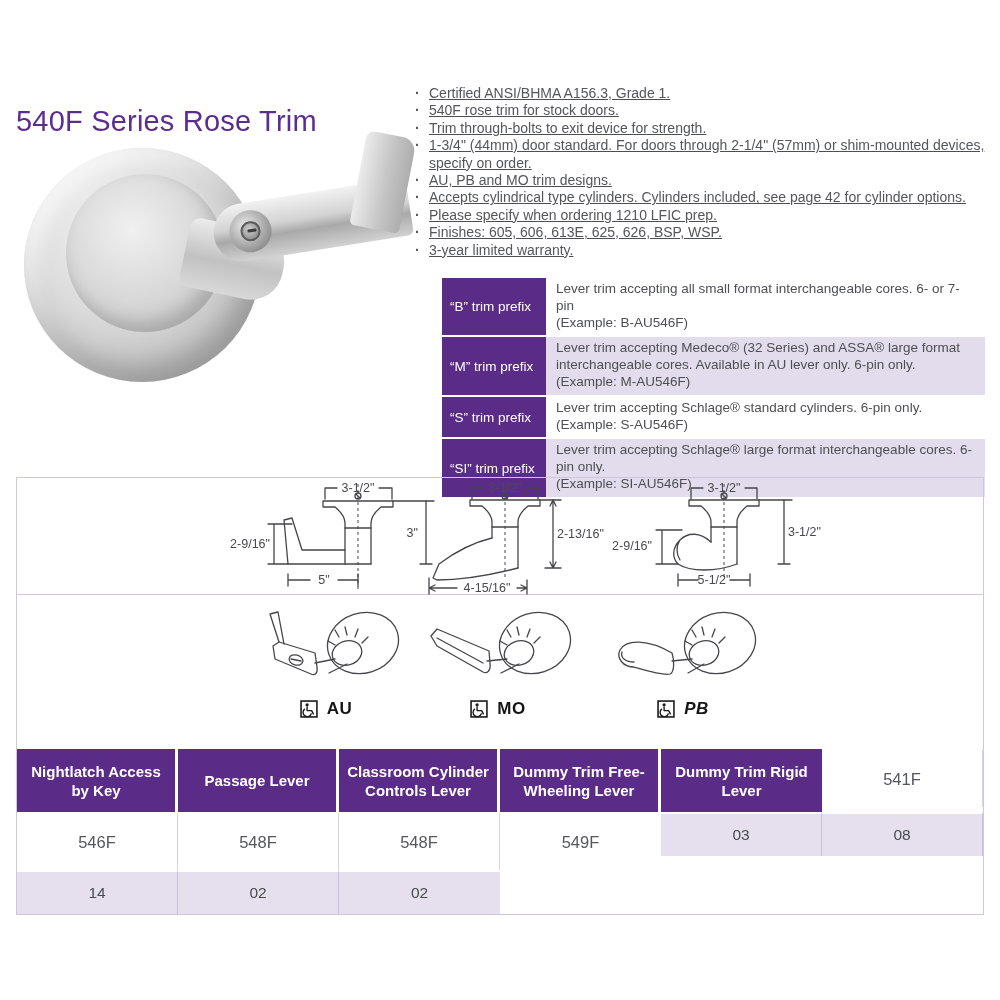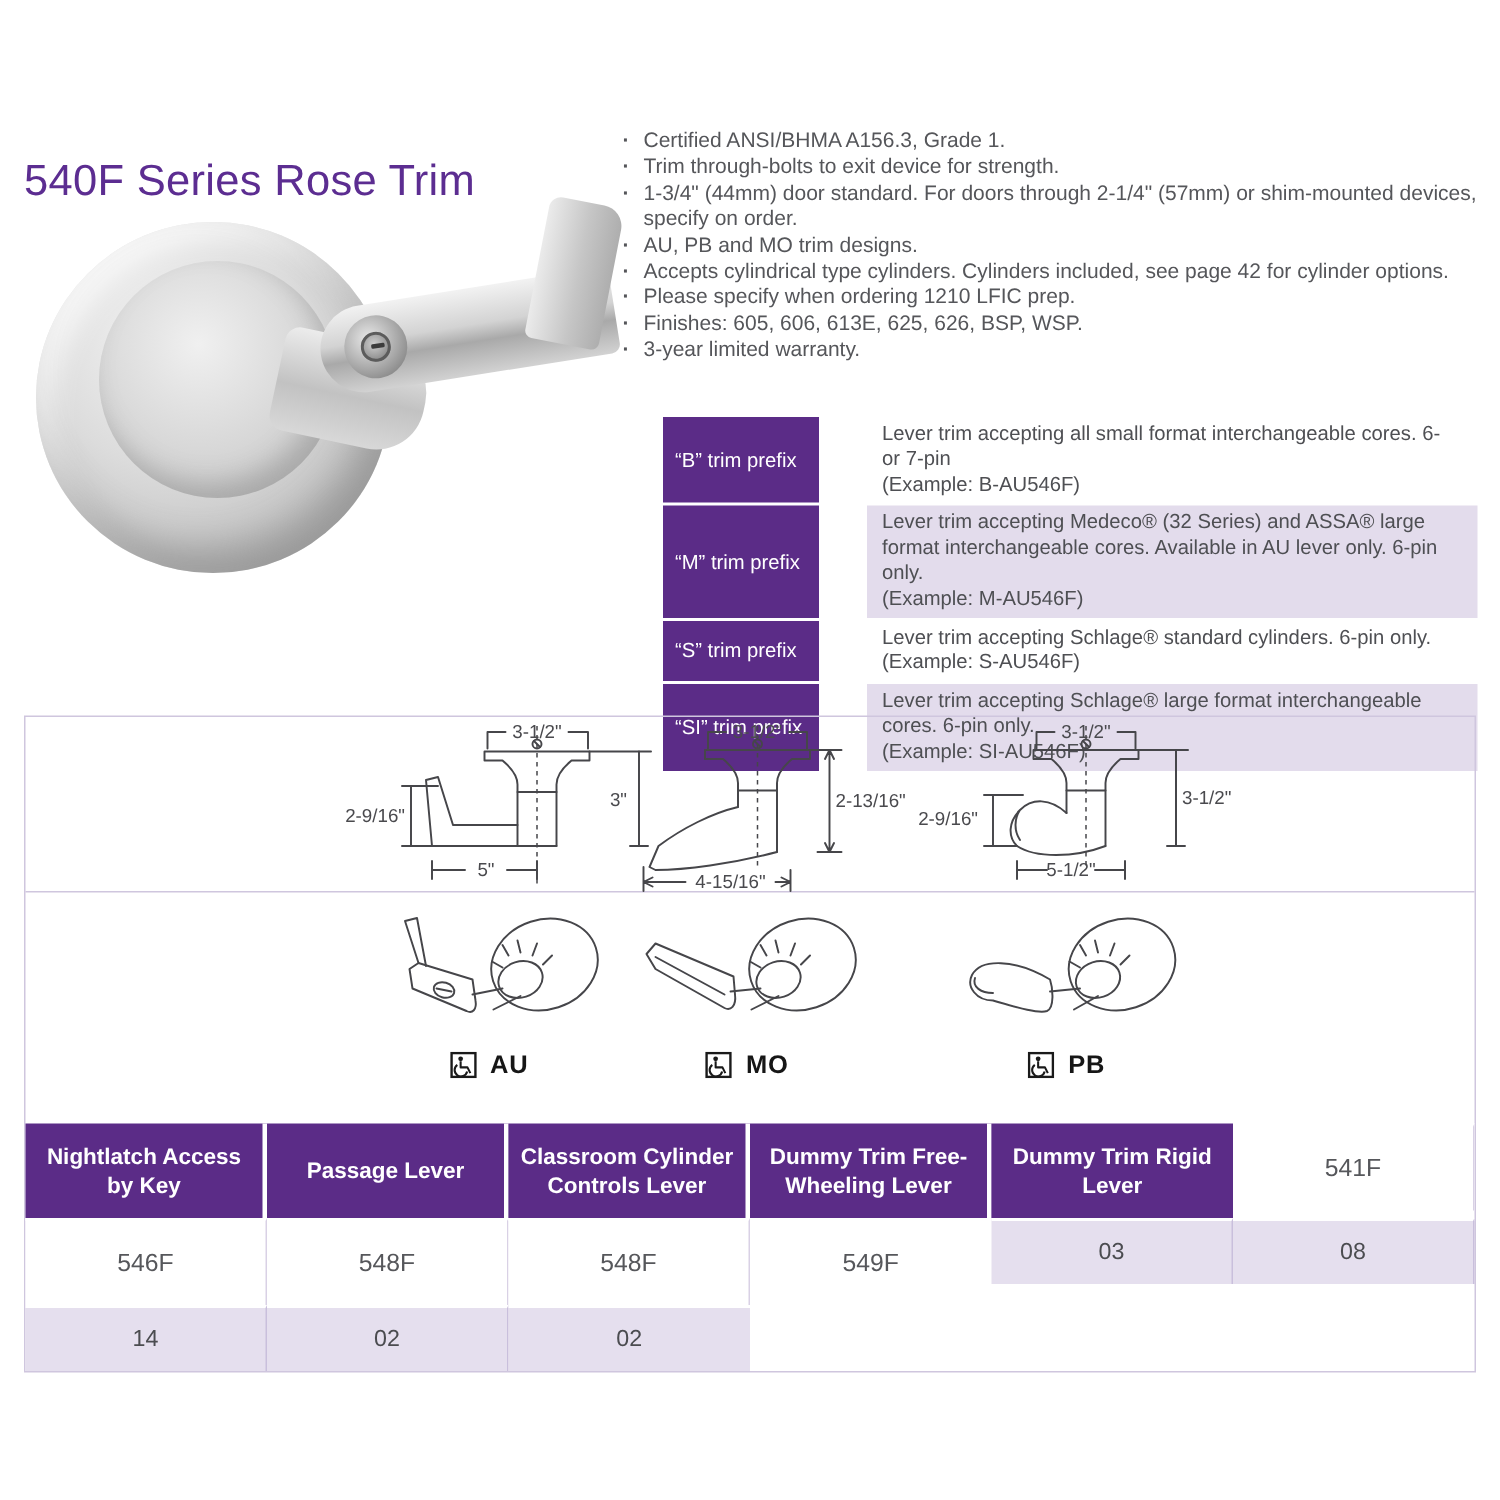--- a/index.html
+++ b/index.html
@@ -26,45 +26,45 @@
         background:radial-gradient(circle at 40% 36%,#e9e9e9 0%,#a7a7a7 55%,#6f6f6f 100%);}
   .cyl::after{content:"";position:absolute;left:11px;top:11px;width:20px;height:20px;border-radius:50%;
         background:radial-gradient(circle at 45% 40%,#cfcfcf,#8a8a8a 70%);
         box-shadow:inset 0 0 0 2px #5c5c5c;}
   .cyl::before{content:"";position:absolute;left:18px;top:19px;width:9px;height:3px;background:#3c3c3c;z-index:2;border-radius:1px;}
   .return{position:absolute;left:352px;top:4px;width:50px;height:96px;border-radius:8px 14px 5px 5px;
         transform:rotate(11deg);
         background:linear-gradient(90deg,#ebebeb 0%,#c6c6c6 55%,#aeaeae 100%);}
 
   
-  .features{position:absolute;left:412px;top:85px;width:578px;margin:0;padding:0;list-style:none;}
+  .features{position:absolute;left:412px;top:85px;width:578px;margin:0;padding:0;list-style:none;text-decoration:underline;}
   .features li{position:relative;padding-left:17px;font-size:14px;line-height:17.4px;color:#55565a;}
   .features li::before{content:"\00B7";position:absolute;left:3px;top:0;font-weight:bold;color:#55565a;}
 
   
   .trim-table{position:absolute;left:415px;top:278px;width:570px;}
   .trim-row{display:flex;margin-bottom:2px;}
   .trim-prefix{flex:0 0 104px;background:#5b2c87;color:#fff;font-size:13.5px;display:flex;align-items:center;padding:4px 8px;box-sizing:border-box;margin-left:27px;}
-  .trim-desc{flex:1;padding:3px 10px 4px;font-size:13.5px;line-height:16.8px;color:#4e4f53;box-sizing:border-box;margin-left:32px;}
+  .trim-desc{flex:1;padding:3px 10px 4px;font-size:13.5px;line-height:16.8px;color:#4e4f53;box-sizing:border-box;}
   .trim-row.alt .trim-desc{background:#e3dcec;}
   .trim-row.plain .trim-desc{background:#fff;}
 
   
   .big-box{position:absolute;left:16px;top:477px;width:966px;height:436px;border:1px solid #cfc6de;box-sizing:content-box;}
   .diagram-row{position:relative;height:116px;border-bottom:1px solid #cfc6de;}
   .lever-row{position:relative;height:130px;}
   .tech{stroke:#46464a;fill:none;stroke-width:1.3;stroke-linecap:round;stroke-linejoin:round;}
   .dash{stroke:#46464a;fill:none;stroke-width:1;stroke-dasharray:3,3;}
   .dim{font-size:12.5px;fill:#4a4a4e;font-family:"Liberation Sans",sans-serif;}
   .d1{position:absolute;left:193px;top:2px;}
   .d2{position:absolute;left:400px;top:2px;}
   .d3{position:absolute;left:585px;top:2px;}
 
   .figure{position:absolute;top:6px;width:150px;text-align:center;}
-  .fig-au{left:234px;} .fig-mo{left:406px;} .fig-pb{left:619px;}
+  .fig-au{left:234px;} .fig-mo{left:406px;} .fig-pb{left:591px;font-style:italic;}
   .fig-label{display:flex;align-items:center;justify-content:center;gap:9px;margin-top:2px;}
   .fig-label span{font-size:17px;font-weight:bold;color:#161616;letter-spacing:.5px;}
 
   
   .order-table{position:absolute;left:0;bottom:0;width:966px;display:grid;grid-template-columns:repeat(6,1fr);}
   .oh{background:#5b2c87;color:#fff;font-weight:bold;font-size:15px;line-height:19px;text-align:center;
       display:flex;align-items:center;justify-content:center;padding:10px 8px;min-height:63px;box-sizing:border-box;border-right:3px solid #fff;}
   .oh:nth-child(5){border-right:none;}
   .om{background:#fff;font-size:16.5px;color:#56575b;text-align:center;display:flex;align-items:center;justify-content:center;
       height:58px;border-right:1px solid #d9d1e5;border-top:2px solid #fff;box-sizing:border-box;}
@@ -83,20 +83,21 @@
   <div class="dome"></div>
   <div class="neck"></div>
   <div class="lever-bar">
     <div class="cyl"></div>
   </div>
   <div class="return"></div>
 </div>
 
 <ul class="features">
   <li>Certified ANSI/BHMA A156.3, Grade 1.</li>
+  <li>540F rose trim for stock doors.</li>
   <li>Trim through-bolts to exit device for strength.</li>
   <li>1-3/4" (44mm) door standard. For doors through 2-1/4" (57mm) or shim-mounted devices, specify on order.</li>
   <li>AU, PB and MO trim designs.</li>
   <li>Accepts cylindrical type cylinders. Cylinders included, see page 42 for cylinder options.</li>
   <li>Please specify when ordering 1210 LFIC prep.</li>
   <li>Finishes: 605, 606, 613E, 625, 626, BSP, WSP.</li>
   <li>3-year limited warranty.</li>
 </ul>
 
 <div class="trim-table">

